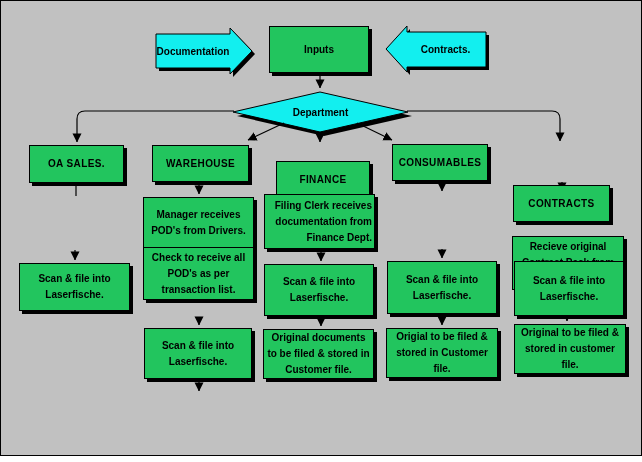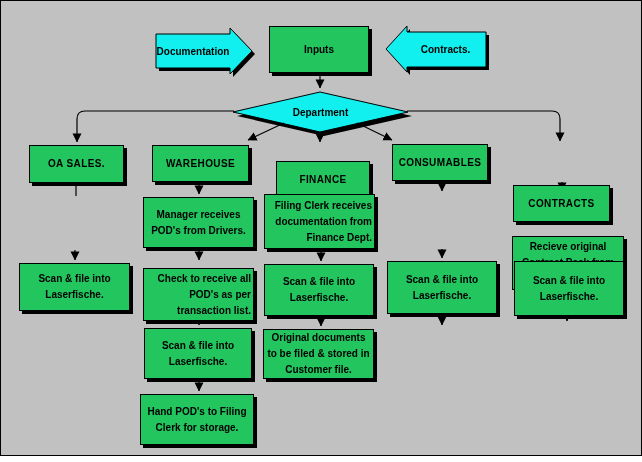--- a/index.html
+++ b/index.html
@@ -91,26 +91,27 @@
 
   <div class="node hdr" style="left:28px;top:144px;width:95px;height:38px;">OA SALES.</div>
   <div class="node hdr" style="left:151px;top:144px;width:97px;height:37px;">WAREHOUSE</div>
   <div class="node hdr" style="left:275px;top:160px;width:94px;height:37px;">FINANCE</div>
   <div class="node hdr" style="left:391px;top:143px;width:96px;height:37px;">CONSUMABLES</div>
   <div class="node hdr" style="left:512px;top:143px;width:97px;height:37px;margin-top:41px;">CONTRACTS</div>
 
   <div class="node" style="left:18px;top:262px;width:111px;height:48px;">Scan &amp; file into Laserfische.</div>
 
   <div class="node" style="left:142px;top:196px;width:111px;height:51px;">Manager receives POD's from Drivers.</div>
-  <div class="node" style="left:142px;top:267px;width:111px;height:53px;text-align:right;">Check to receive all POD's as per transaction list.</div>
+  <div class="node" style="left:142px;top:246px;width:111px;height:53px;">Check to receive all POD's as per transaction list.</div>
   <div class="node" style="left:143px;top:327px;width:108px;height:51px;">Scan &amp; file into Laserfische.</div>
-  <div class="node" style="left:139px;top:393px;width:114px;height:51px;">Hand POD's to Filing Clerk for storage.</div>
 
   <div class="node" style="left:263px;top:193px;width:111px;height:55px;text-align:right;">Filing Clerk receives documentation from Finance Dept.</div>
   <div class="node" style="left:263px;top:263px;width:110px;height:52px;">Scan &amp; file into Laserfische.</div>
   <div class="node" style="left:262px;top:328px;width:111px;height:50px;">Original documents to be filed &amp; stored in Customer file.</div>
 
   <div class="node" style="left:386px;top:260px;width:110px;height:53px;">Scan &amp; file into Laserfische.</div>
+  <div class="node" style="left:385px;top:327px;width:112px;height:50px;">Origial to be filed &amp; stored in Customer file.</div>
 
   <div class="node" style="left:511px;top:193px;width:112px;height:54px;margin-top:42px;">Recieve original Contract Pack from Sales Co-Ordinator.</div>
   <div class="node" style="left:513px;top:260px;width:110px;height:55px;">Scan &amp; file into Laserfische.</div>
+  <div class="node" style="left:513px;top:323px;width:112px;height:50px;">Original to be filed &amp; stored in customer file.</div>
 
 </div>
 
 </body></html>

